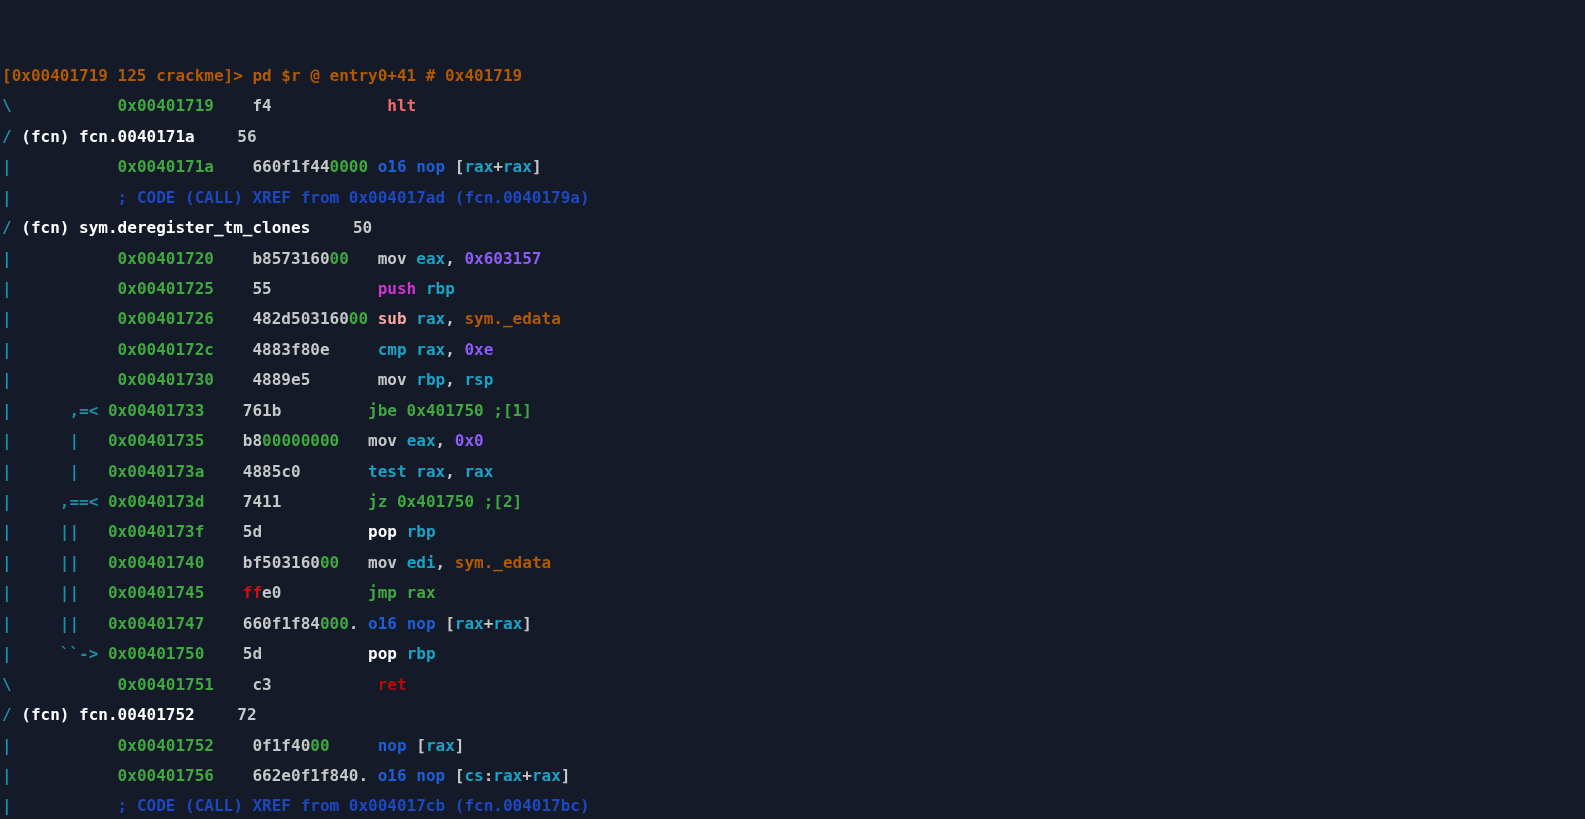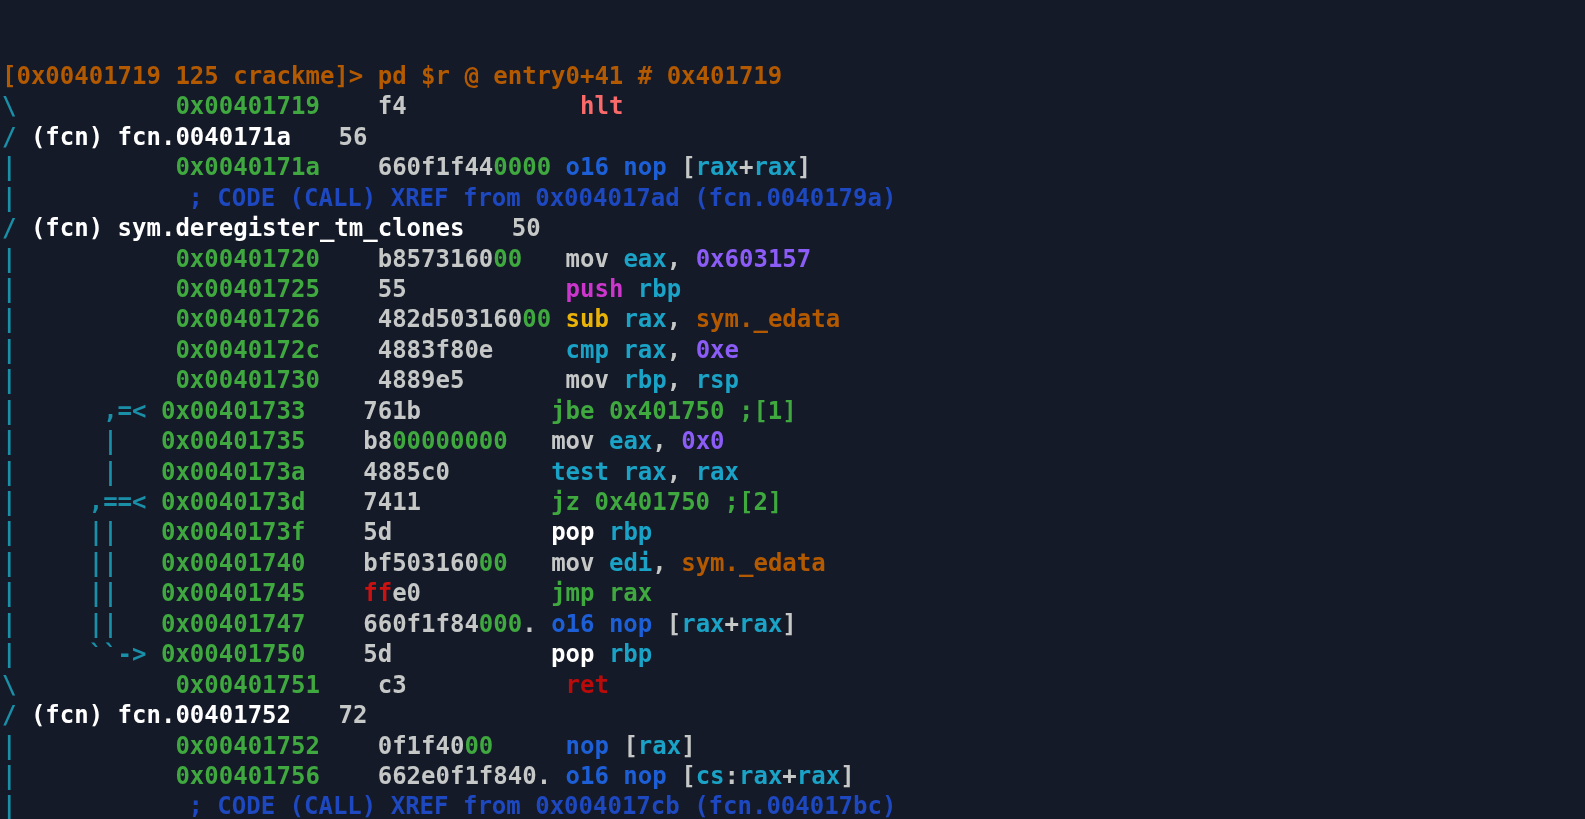--- a/index.html
+++ b/index.html
@@ -13,21 +13,21 @@
     height: 819px;
     overflow: hidden;
     font-family: "DejaVu Sans Mono", "Liberation Mono", monospace;
   }
   #terminal {
     width: 1411px;
     height: 819px;
     background: #151a28;
     padding: 0;
     box-sizing: border-box;
-    font-size: 24px;
+    font-size: 16px;
     line-height: 30.45px;
     letter-spacing: 0px;
     white-space: pre;
     font-weight: bold;
     -webkit-font-smoothing: antialiased;
   }
   .line {
     white-space: pre;
     height: 30.45px;
     display: block;
@@ -35,25 +35,25 @@
   }
   
   .c-prompt   { color: #b35900; }
   .c-addr     { color: #3fa93f; }
   .c-hex      { color: #c5c8c6; }
   .c-hexzero  { color: #3fa93f; }
   .c-hexred   { color: #cc1111; }
   .c-graph    { color: #1a8fa8; }
   .c-fcn      { color: #ffffff; }
   .c-fcnsize  { color: #c5c8c6; margin-left: 33px; }
-  .c-comment  { color: #1d48c0; margin-left: 13px; }
+  .c-comment  { color: #1d48c0; }
   .c-mov      { color: #c5c8c6; }
   .c-push     { color: #cc36cc; }
   .c-pop      { color: #ffffff; }
-  .c-math     { color: #eab308; text-align: right; }
+  .c-math     { color: #fca5a5; text-align: right; }
   .c-cmp      { color: #1aa3c6; }
   .c-jmp      { color: #3fa93f; }
   .c-ret      { color: #bb0a0a; }
   .c-trap     { color: #f96a6a; }
   .c-nop      { color: #1d5fd6; }
   .c-reg      { color: #1aa3c6; }
   .c-num      { color: #8b5cf6; }
   .c-flag     { color: #b35900; text-align: right; }
   .c-punct    { color: #c5c8c6; }
   .c-plain    { color: #c5c8c6; }

